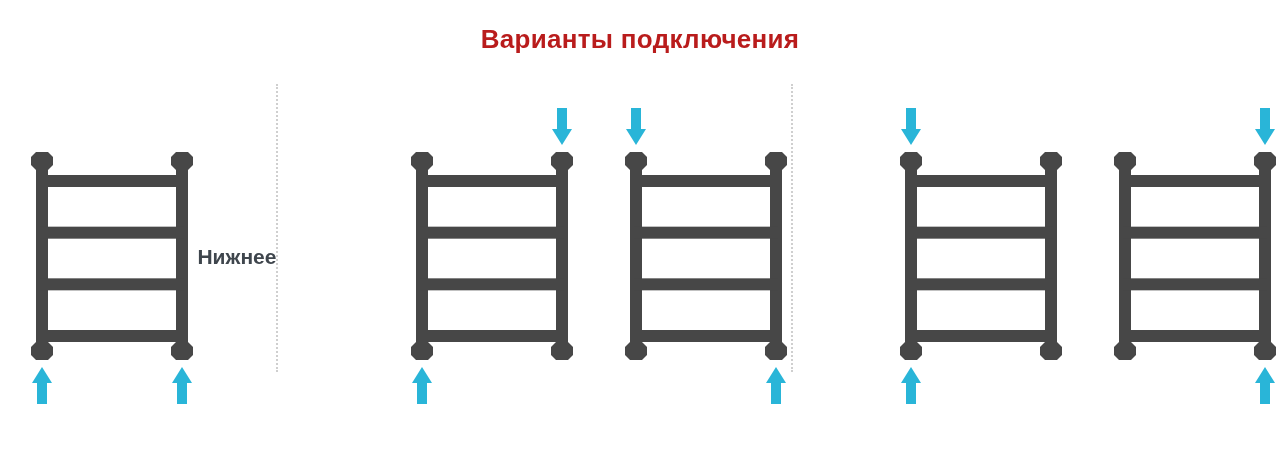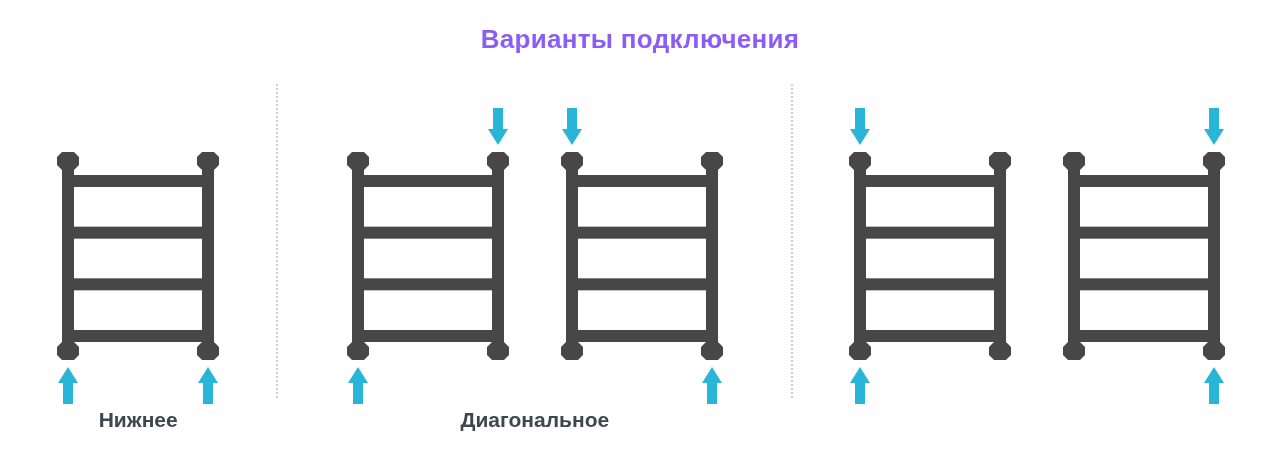--- a/index.html
+++ b/index.html
@@ -16,32 +16,33 @@
     width: 1280px;
     height: 456px;
     position: relative;
   }
   .title {
     margin: 24px 0 0 0;
     text-align: center;
     font-size: 26px;
     line-height: 30px;
     font-weight: 700;
-    color: #8b5cf6;
+    color: #b91c1c;
     letter-spacing: 0.3px;
   }
   .sections {
     display: flex;
     align-items: flex-start;
     margin-top: 52px;
   }
   .section {
     display: flex;
-    flex-direction: column;
+    flex-direction: row;
     align-items: center;
+    justify-content: flex-end;
   }
   .sections > .section:nth-child(1) { flex: 276 0 0; }
   .sections > .section:nth-child(3) { flex: 512 0 0; }
   .sections > .section:nth-child(5) { flex: 486 0 0; }
   .sep {
     width: 0;
     border-left: 2px dotted #cfcfcf;
     align-self: stretch;
     margin-top: -22px;
     margin-bottom: 34px;
@@ -109,21 +110,20 @@
             <rect x="13" y="172.33333333333331" width="144" height="12" fill="#474747"></rect>
             <rect x="13" y="224" width="144" height="12" fill="#474747"></rect>
             <path fill="#474747" d="M 4 51 L 9 46 L 21 46 L 26 51 L 26 59 L 21 64 L 9 64 L 4 59 Z"></path>
             <path fill="#474747" d="M 144 51 L 149 46 L 161 46 L 166 51 L 166 59 L 161 64 L 149 64 L 144 59 Z"></path>
             <path fill="#474747" d="M 4 241 L 9 236 L 21 236 L 26 241 L 26 249 L 21 254 L 9 254 L 4 249 Z"></path>
             <path fill="#474747" d="M 144 241 L 149 236 L 161 236 L 166 241 L 166 249 L 161 254 L 149 254 L 144 249 Z"></path>
             <polygon fill="#29b5d8" points="15,39 5,23 10,23 10,2 20,2 20,23 25,23"></polygon>
             <polygon fill="#29b5d8" points="155,261 165,277 160,277 160,298 150,298 150,277 145,277"></polygon>
           </svg>
         </div>
-        <div class="label">Диагональное</div>
       </section>
       <div class="sep"></div>
       <section class="section">
         <div class="ladders">
           <svg class="ladder" width="170" height="300" viewBox="0 0 170 300" xmlns="http://www.w3.org/2000/svg">
             <rect x="9" y="55" width="12" height="190" fill="#474747"></rect>
             <rect x="149" y="55" width="12" height="190" fill="#474747"></rect>
             <rect x="13" y="69" width="144" height="12" fill="#474747"></rect>
             <rect x="13" y="120.66666666666666" width="144" height="12" fill="#474747"></rect>
             <rect x="13" y="172.33333333333331" width="144" height="12" fill="#474747"></rect>

